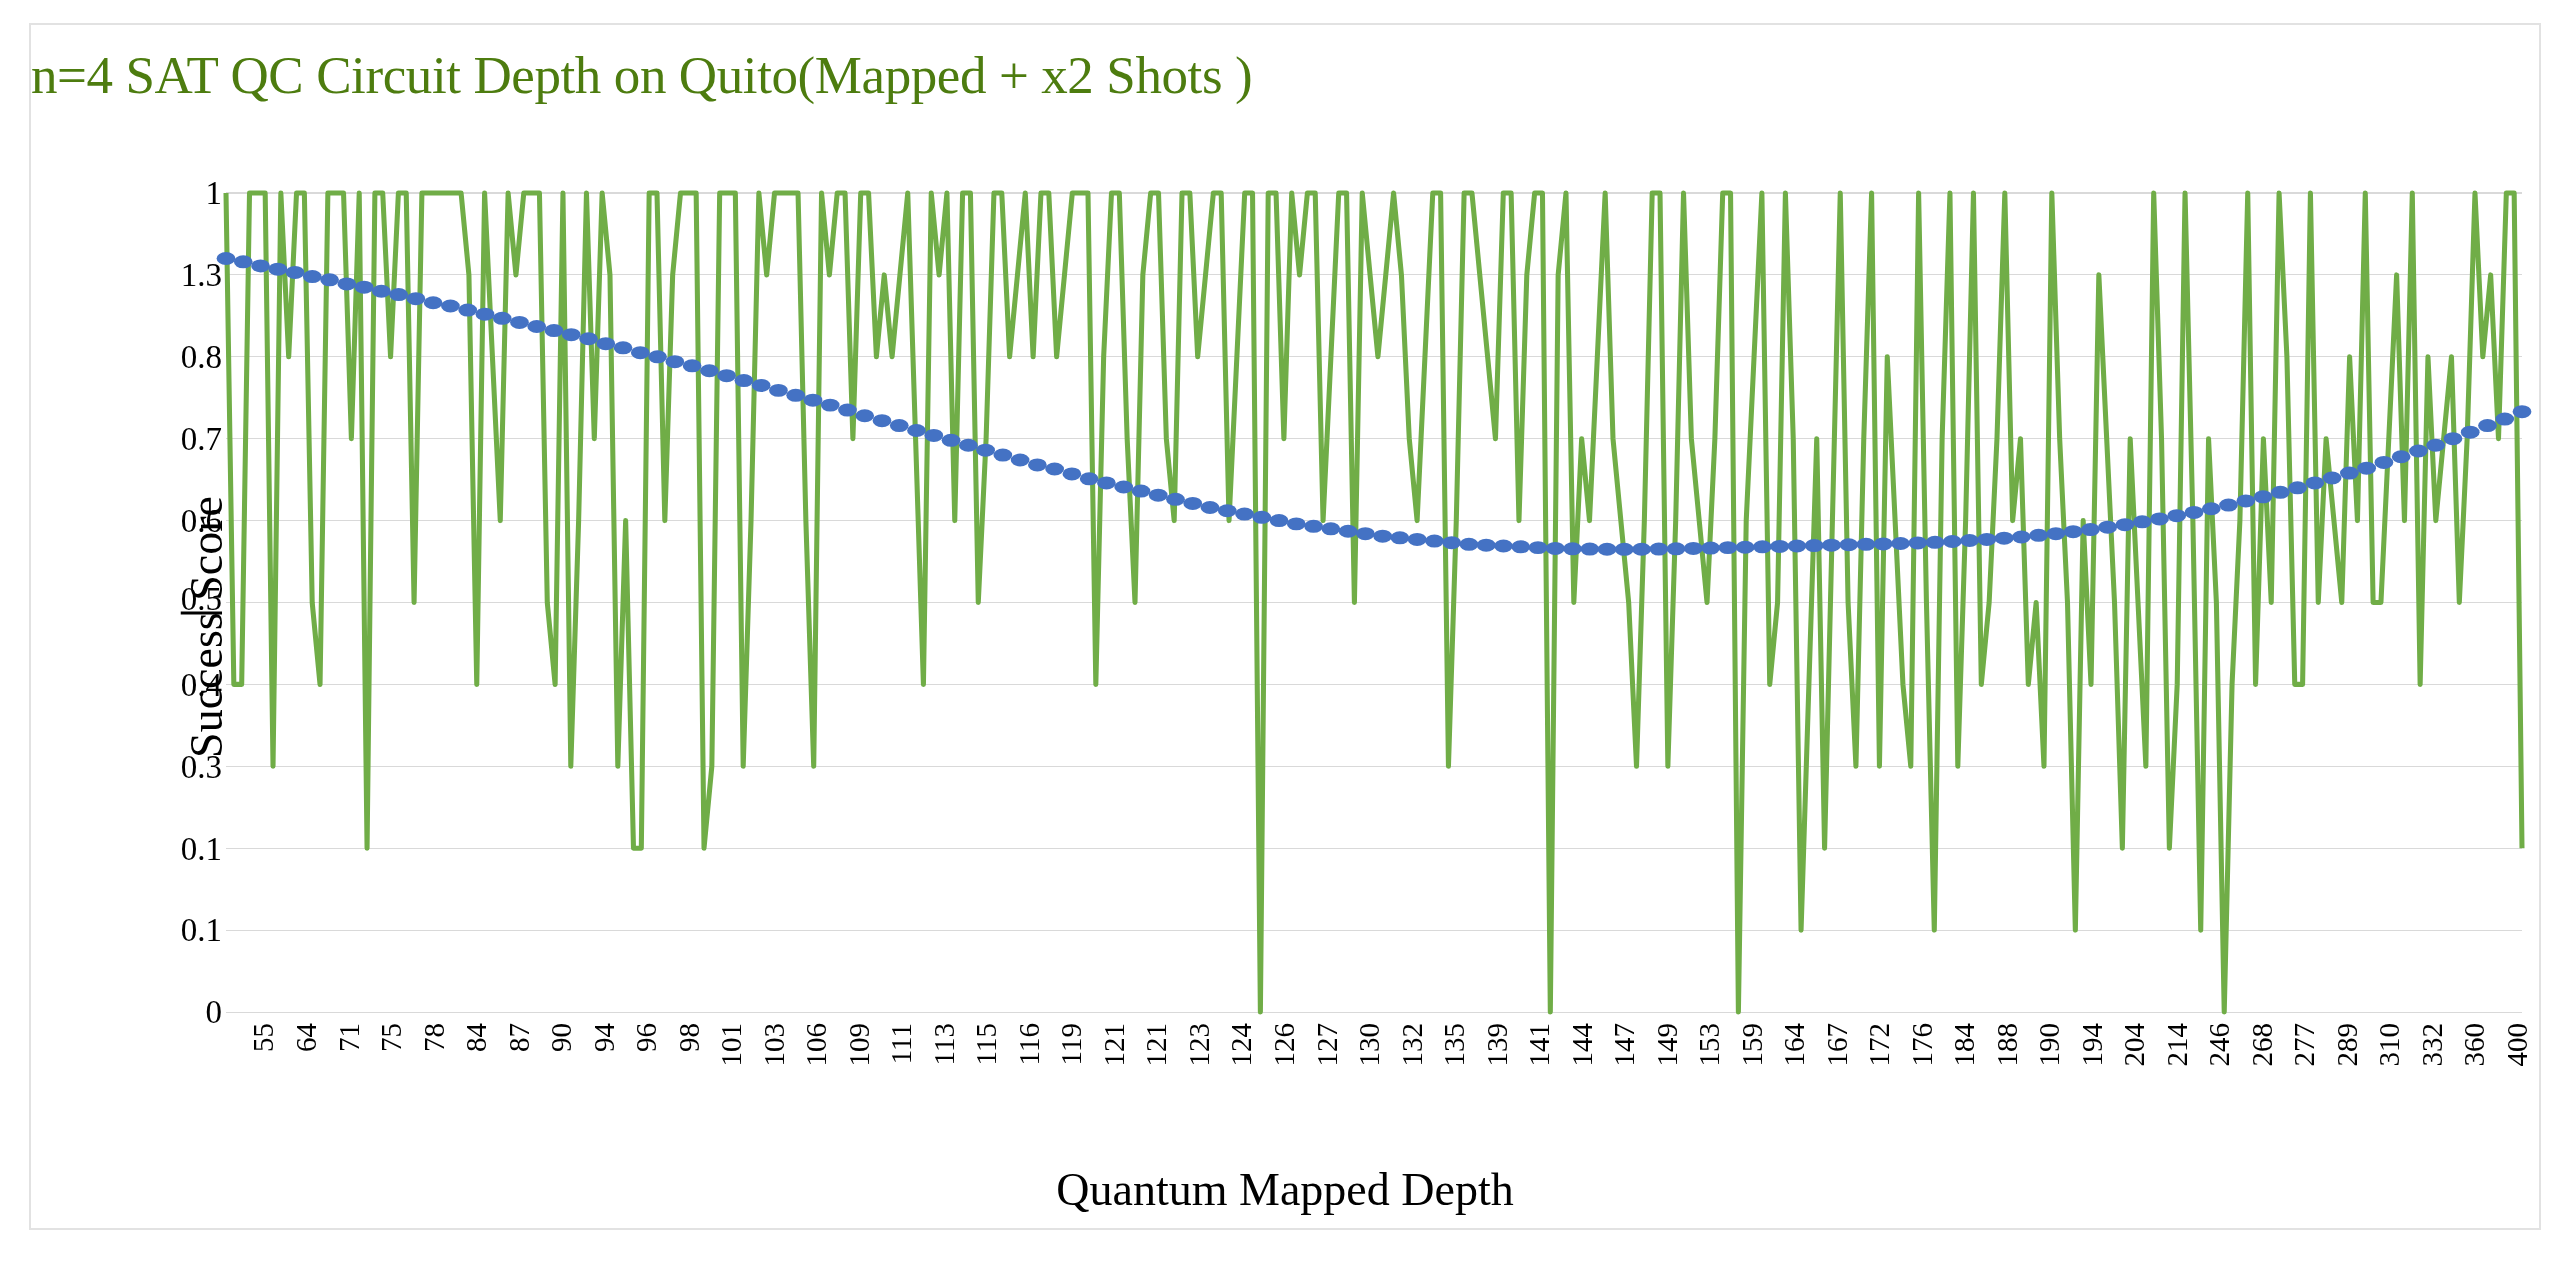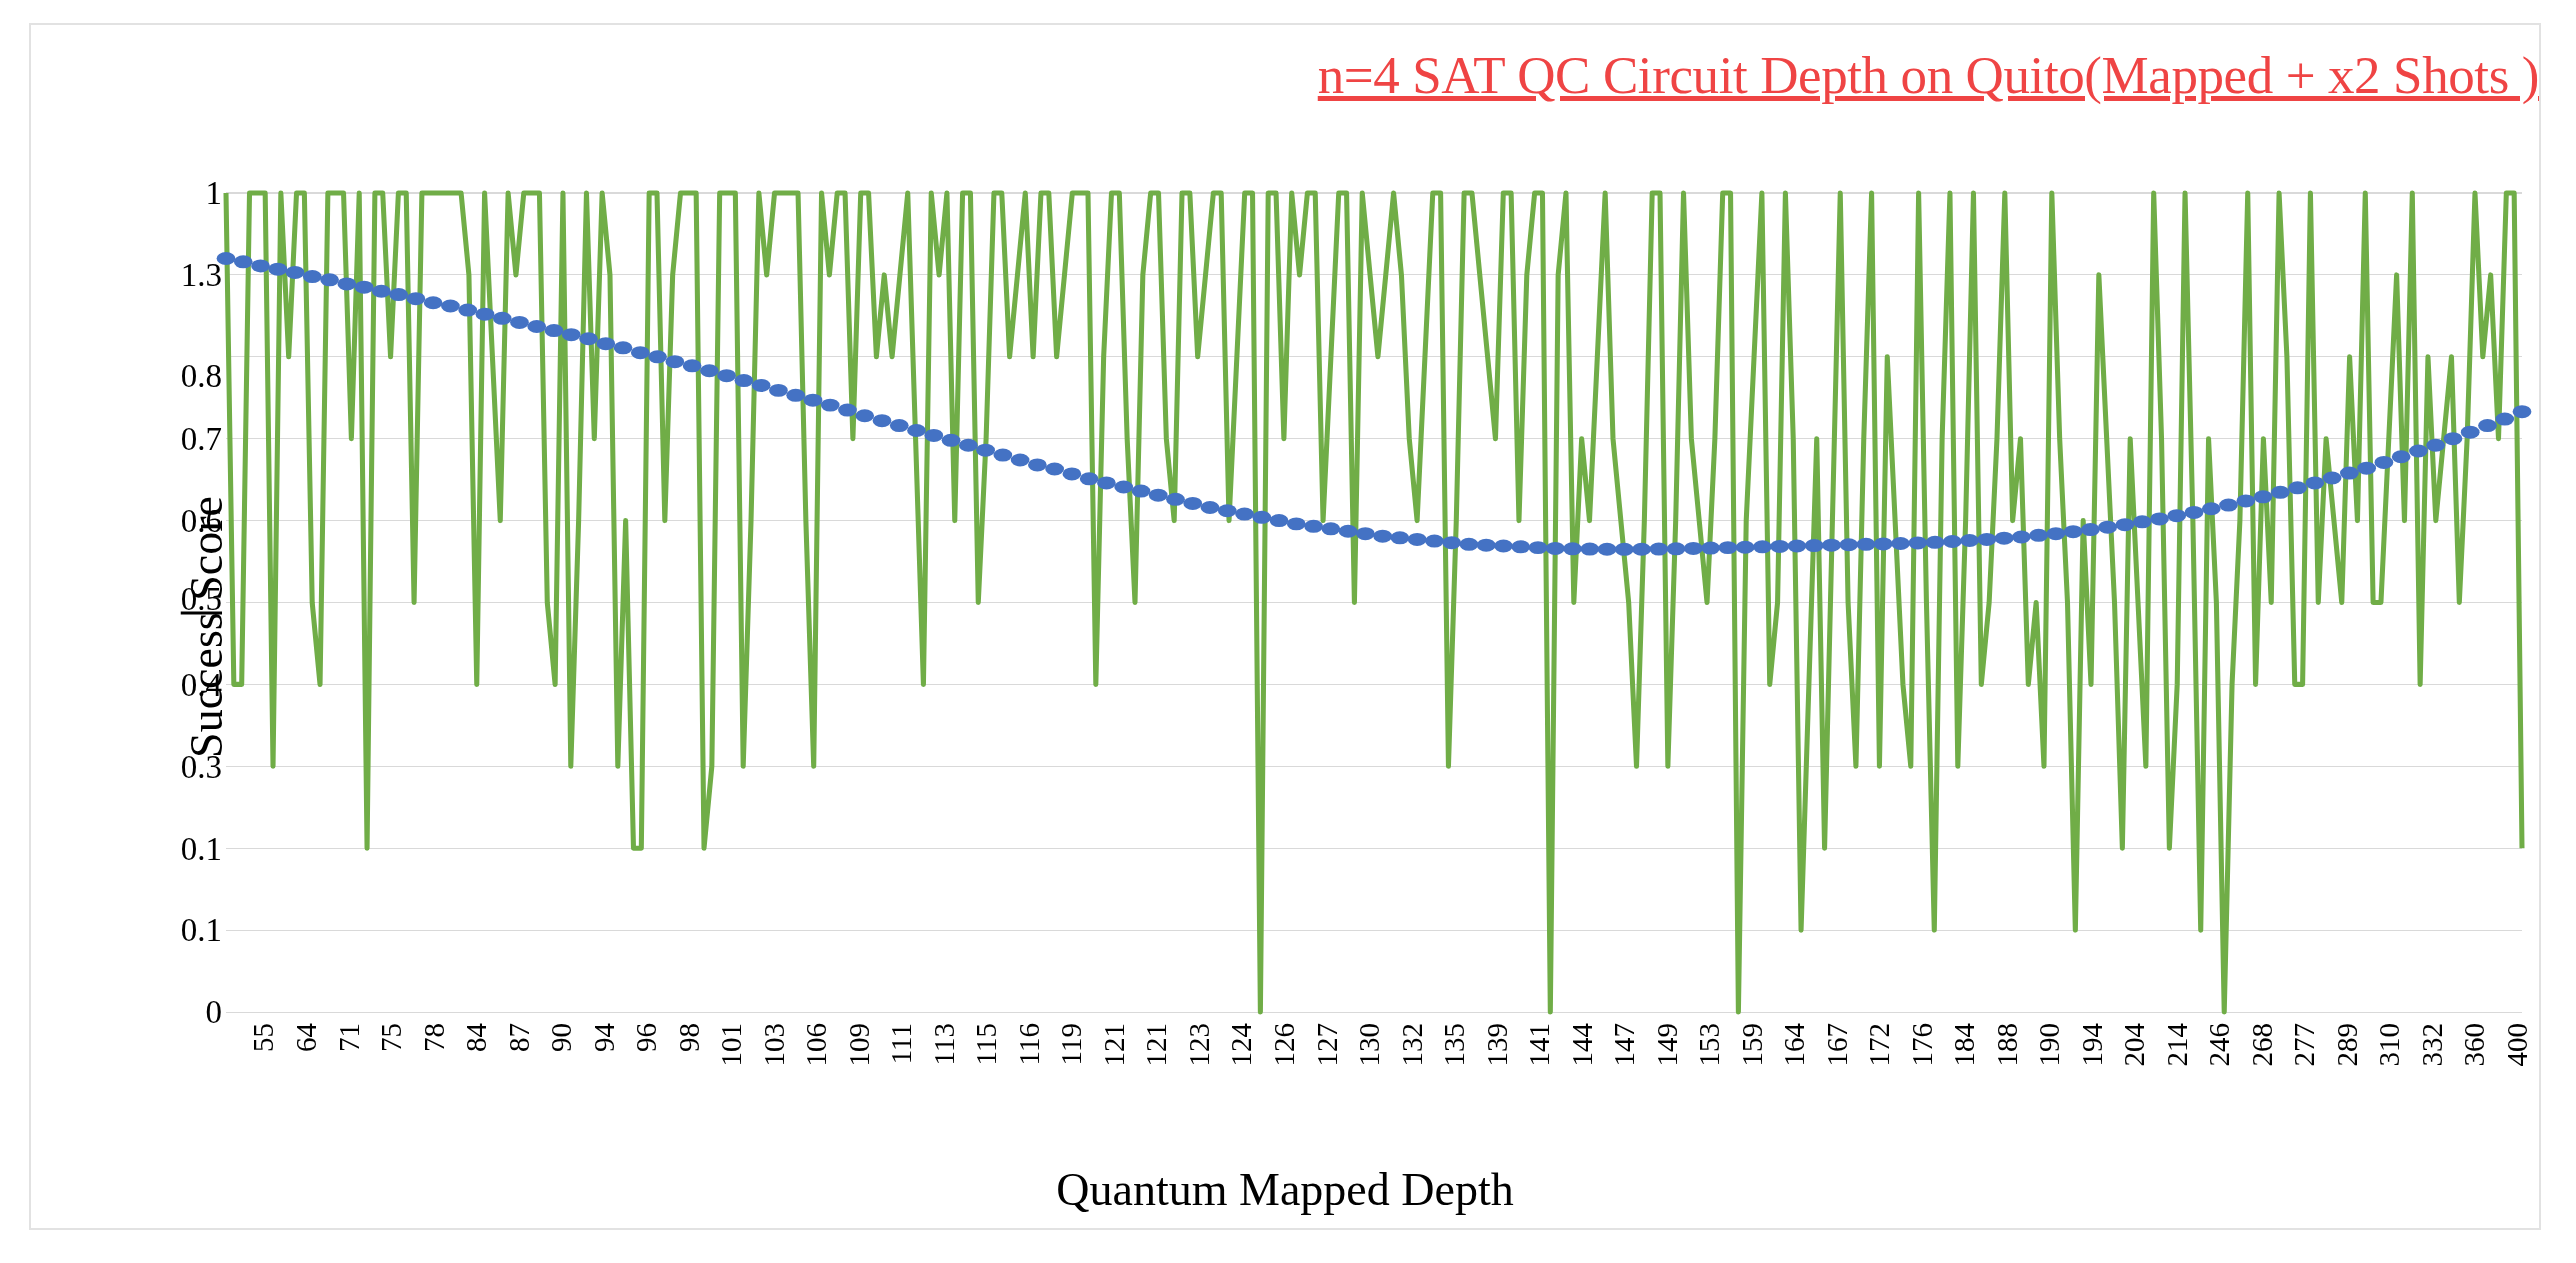--- a/index.html
+++ b/index.html
@@ -4,23 +4,23 @@
 <style>
   html,body{margin:0;padding:0;background:#ffffff;}
   body{width:2576px;height:1263px;font-family:"Liberation Serif",serif;}
 
   #chart-frame{
     position:absolute;left:29px;top:23px;width:2512px;height:1207px;
     border:2.2px solid #e2e2e2;background:#ffffff;box-sizing:border-box;
   }
 
   #chart-title{
-    position:absolute;left:0;top:20px;width:100%;text-align:right;
-    font-size:53px;color:#ef4444;font-family:"Liberation Serif",serif;
-    letter-spacing:-0.4px;white-space:nowrap;text-decoration:underline;
+    position:absolute;left:0;top:20px;width:100%;text-align:left;
+    font-size:53px;color:#4d7c0f;font-family:"Liberation Serif",serif;
+    letter-spacing:-0.4px;white-space:nowrap;
   }
 
   
   #plot-area{
     position:absolute;left:195px;top:168px;width:2296px;height:819px;
   }
   #plot-inner{position:absolute;left:0;top:0;width:100%;height:100%;}
 
   .gridline{position:absolute;left:0;width:100%;height:1.4px;background:#d9d9d9;}
 
@@ -218,21 +218,21 @@
             <ellipse cx="3108.270676691729" cy="331.4200000000001" rx="13" ry="9" fill="#4472C4"></ellipse>
             <ellipse cx="3132.1804511278197" cy="322.34000000000003" rx="13" ry="9" fill="#4472C4"></ellipse>
             <ellipse cx="3156.09022556391" cy="313.26" rx="13" ry="9" fill="#4472C4"></ellipse>
             <ellipse cx="3180" cy="303.0450000000001" rx="13" ry="9" fill="#4472C4"></ellipse>
           </g>
         </svg>
     </div>
     <div id="yticks">
         <div class="ytick" style="top: 0px;">1</div>
         <div class="ytick" style="top: 82px;">1.3</div>
-        <div class="ytick" style="top: 164px; margin-top: 19px;">0.8</div>
+        <div class="ytick" style="top: 164px;">0.8</div>
         <div class="ytick" style="top: 246px;">0.7</div>
         <div class="ytick" style="top: 328px;">0.6</div>
         <div class="ytick" style="top: 406px; text-decoration: underline;">0.5</div>
         <div class="ytick" style="top: 492px;">0.4</div>
         <div class="ytick" style="top: 574px;">0.3</div>
         <div class="ytick" style="top: 656px;">0.1</div>
         <div class="ytick" style="top: 737px;">0.1</div>
         <div class="ytick" style="top: 819px;">0</div>
       </div>
   </div>

